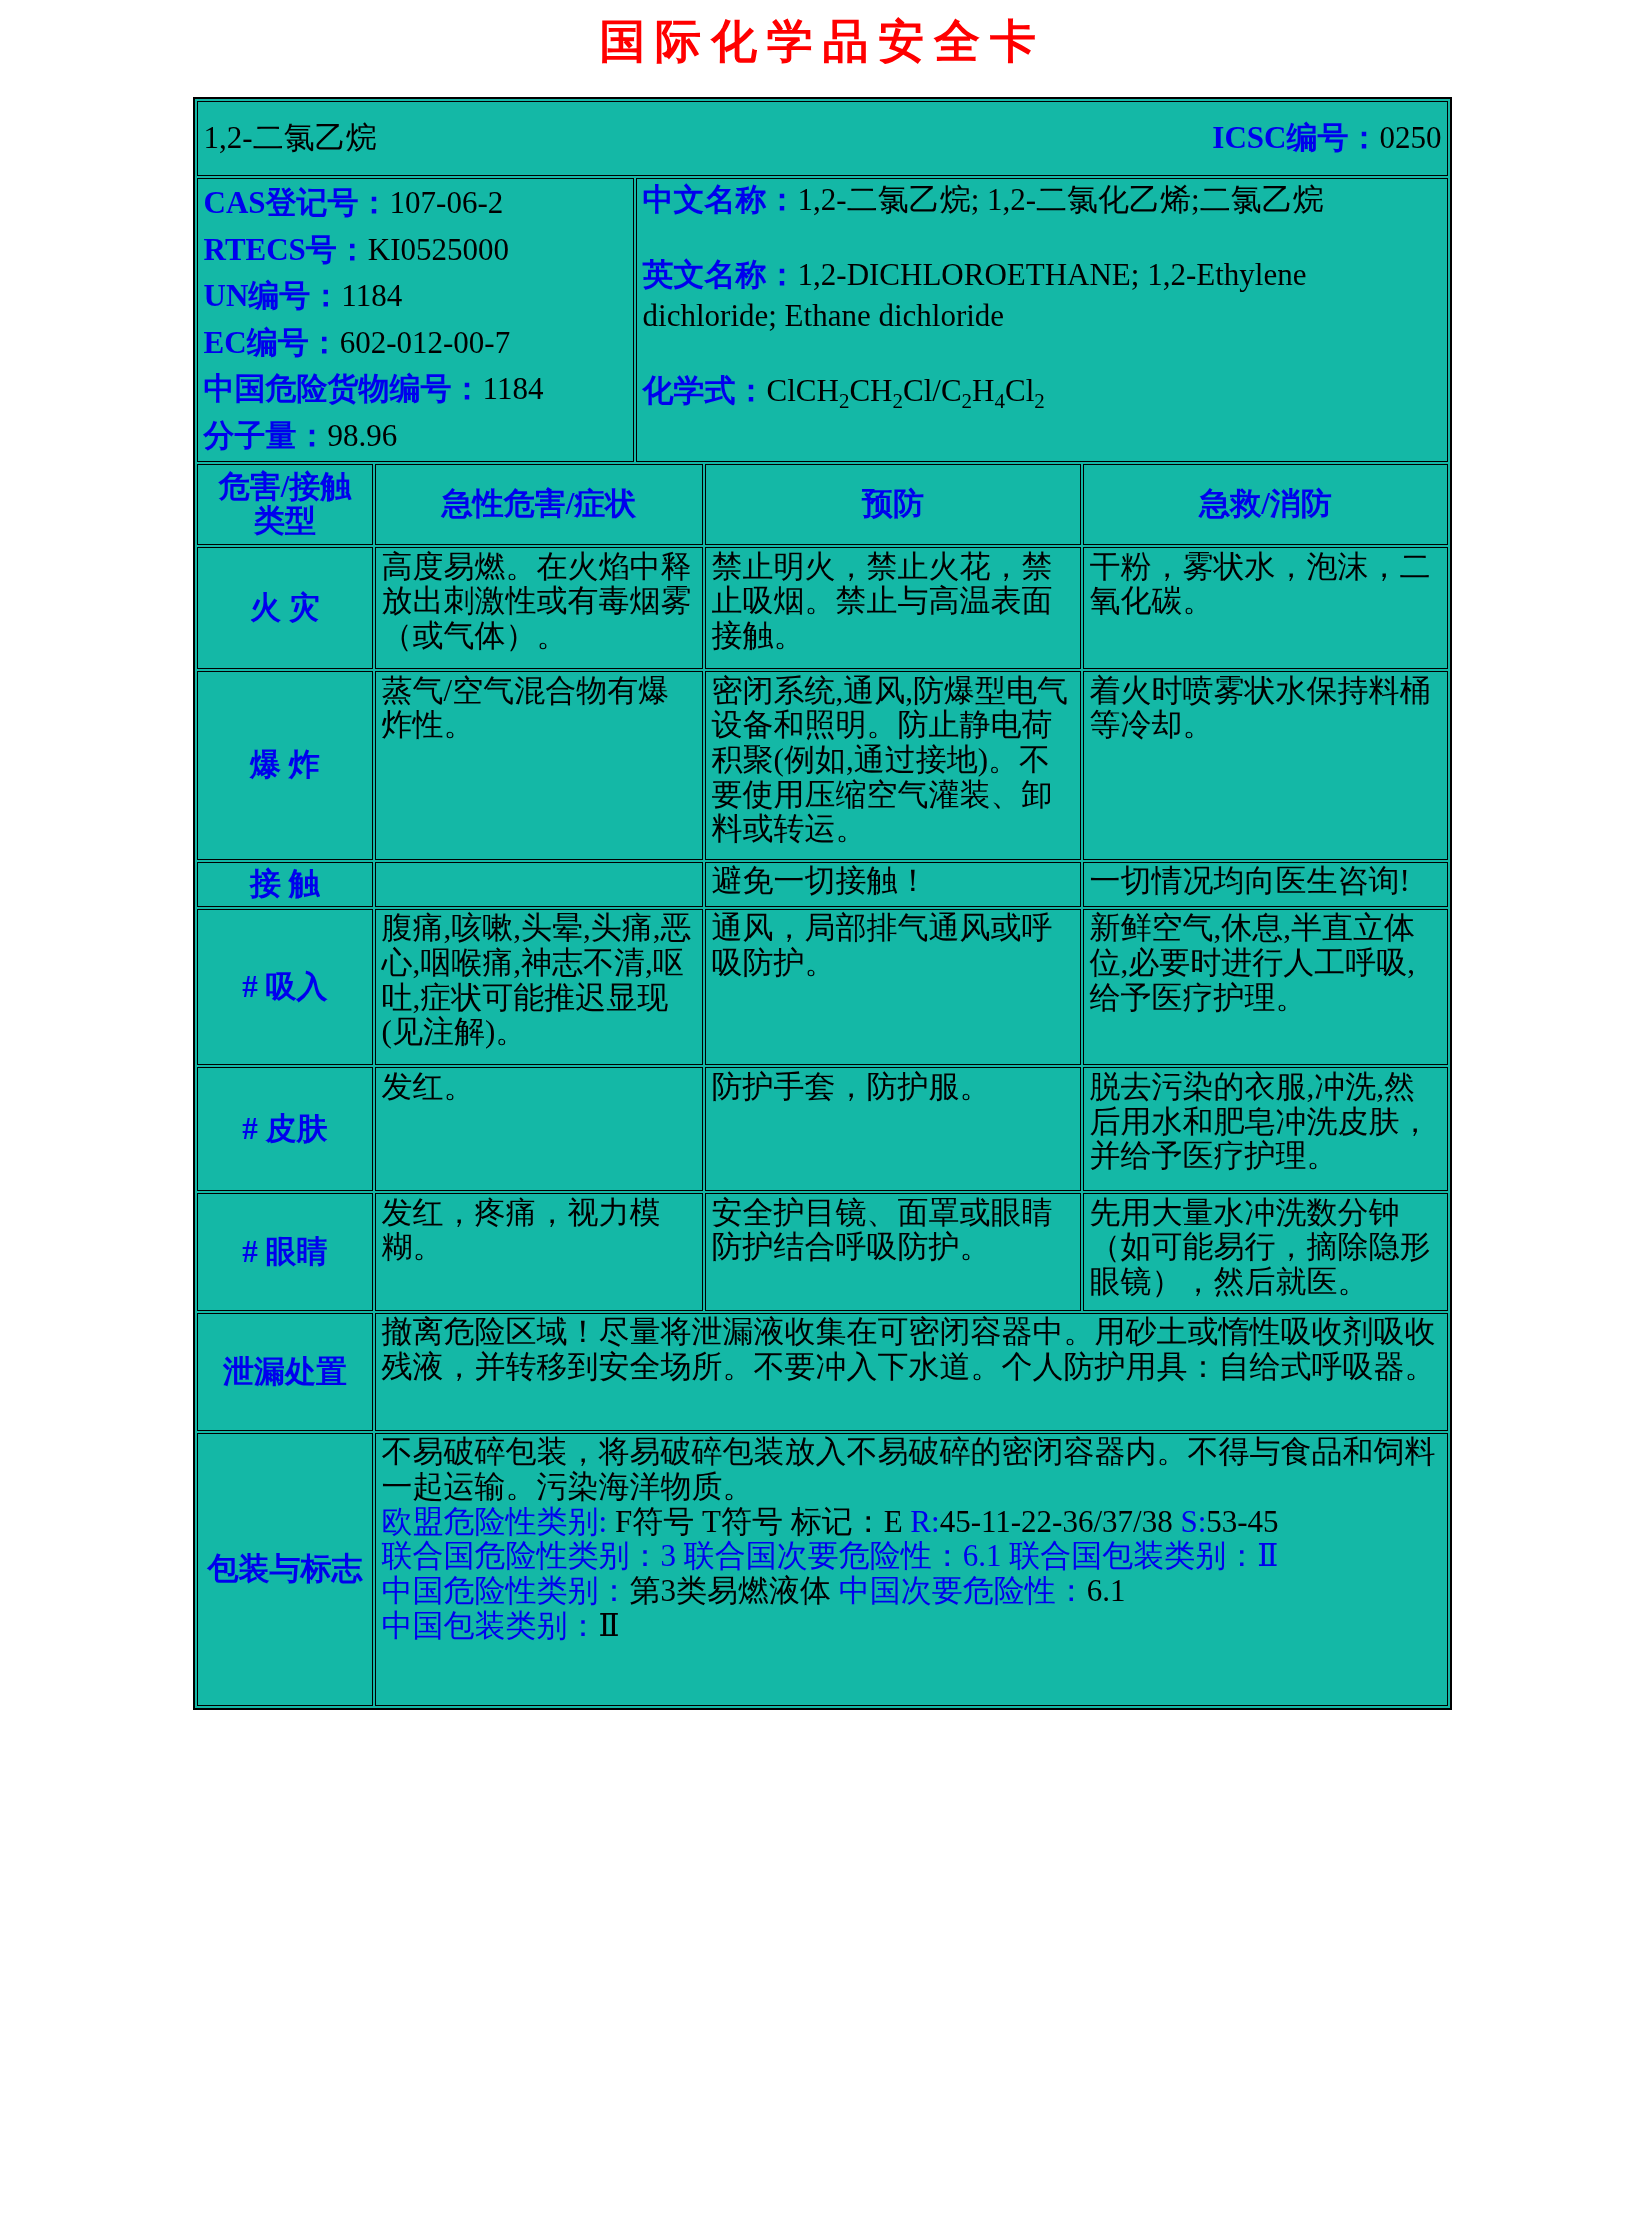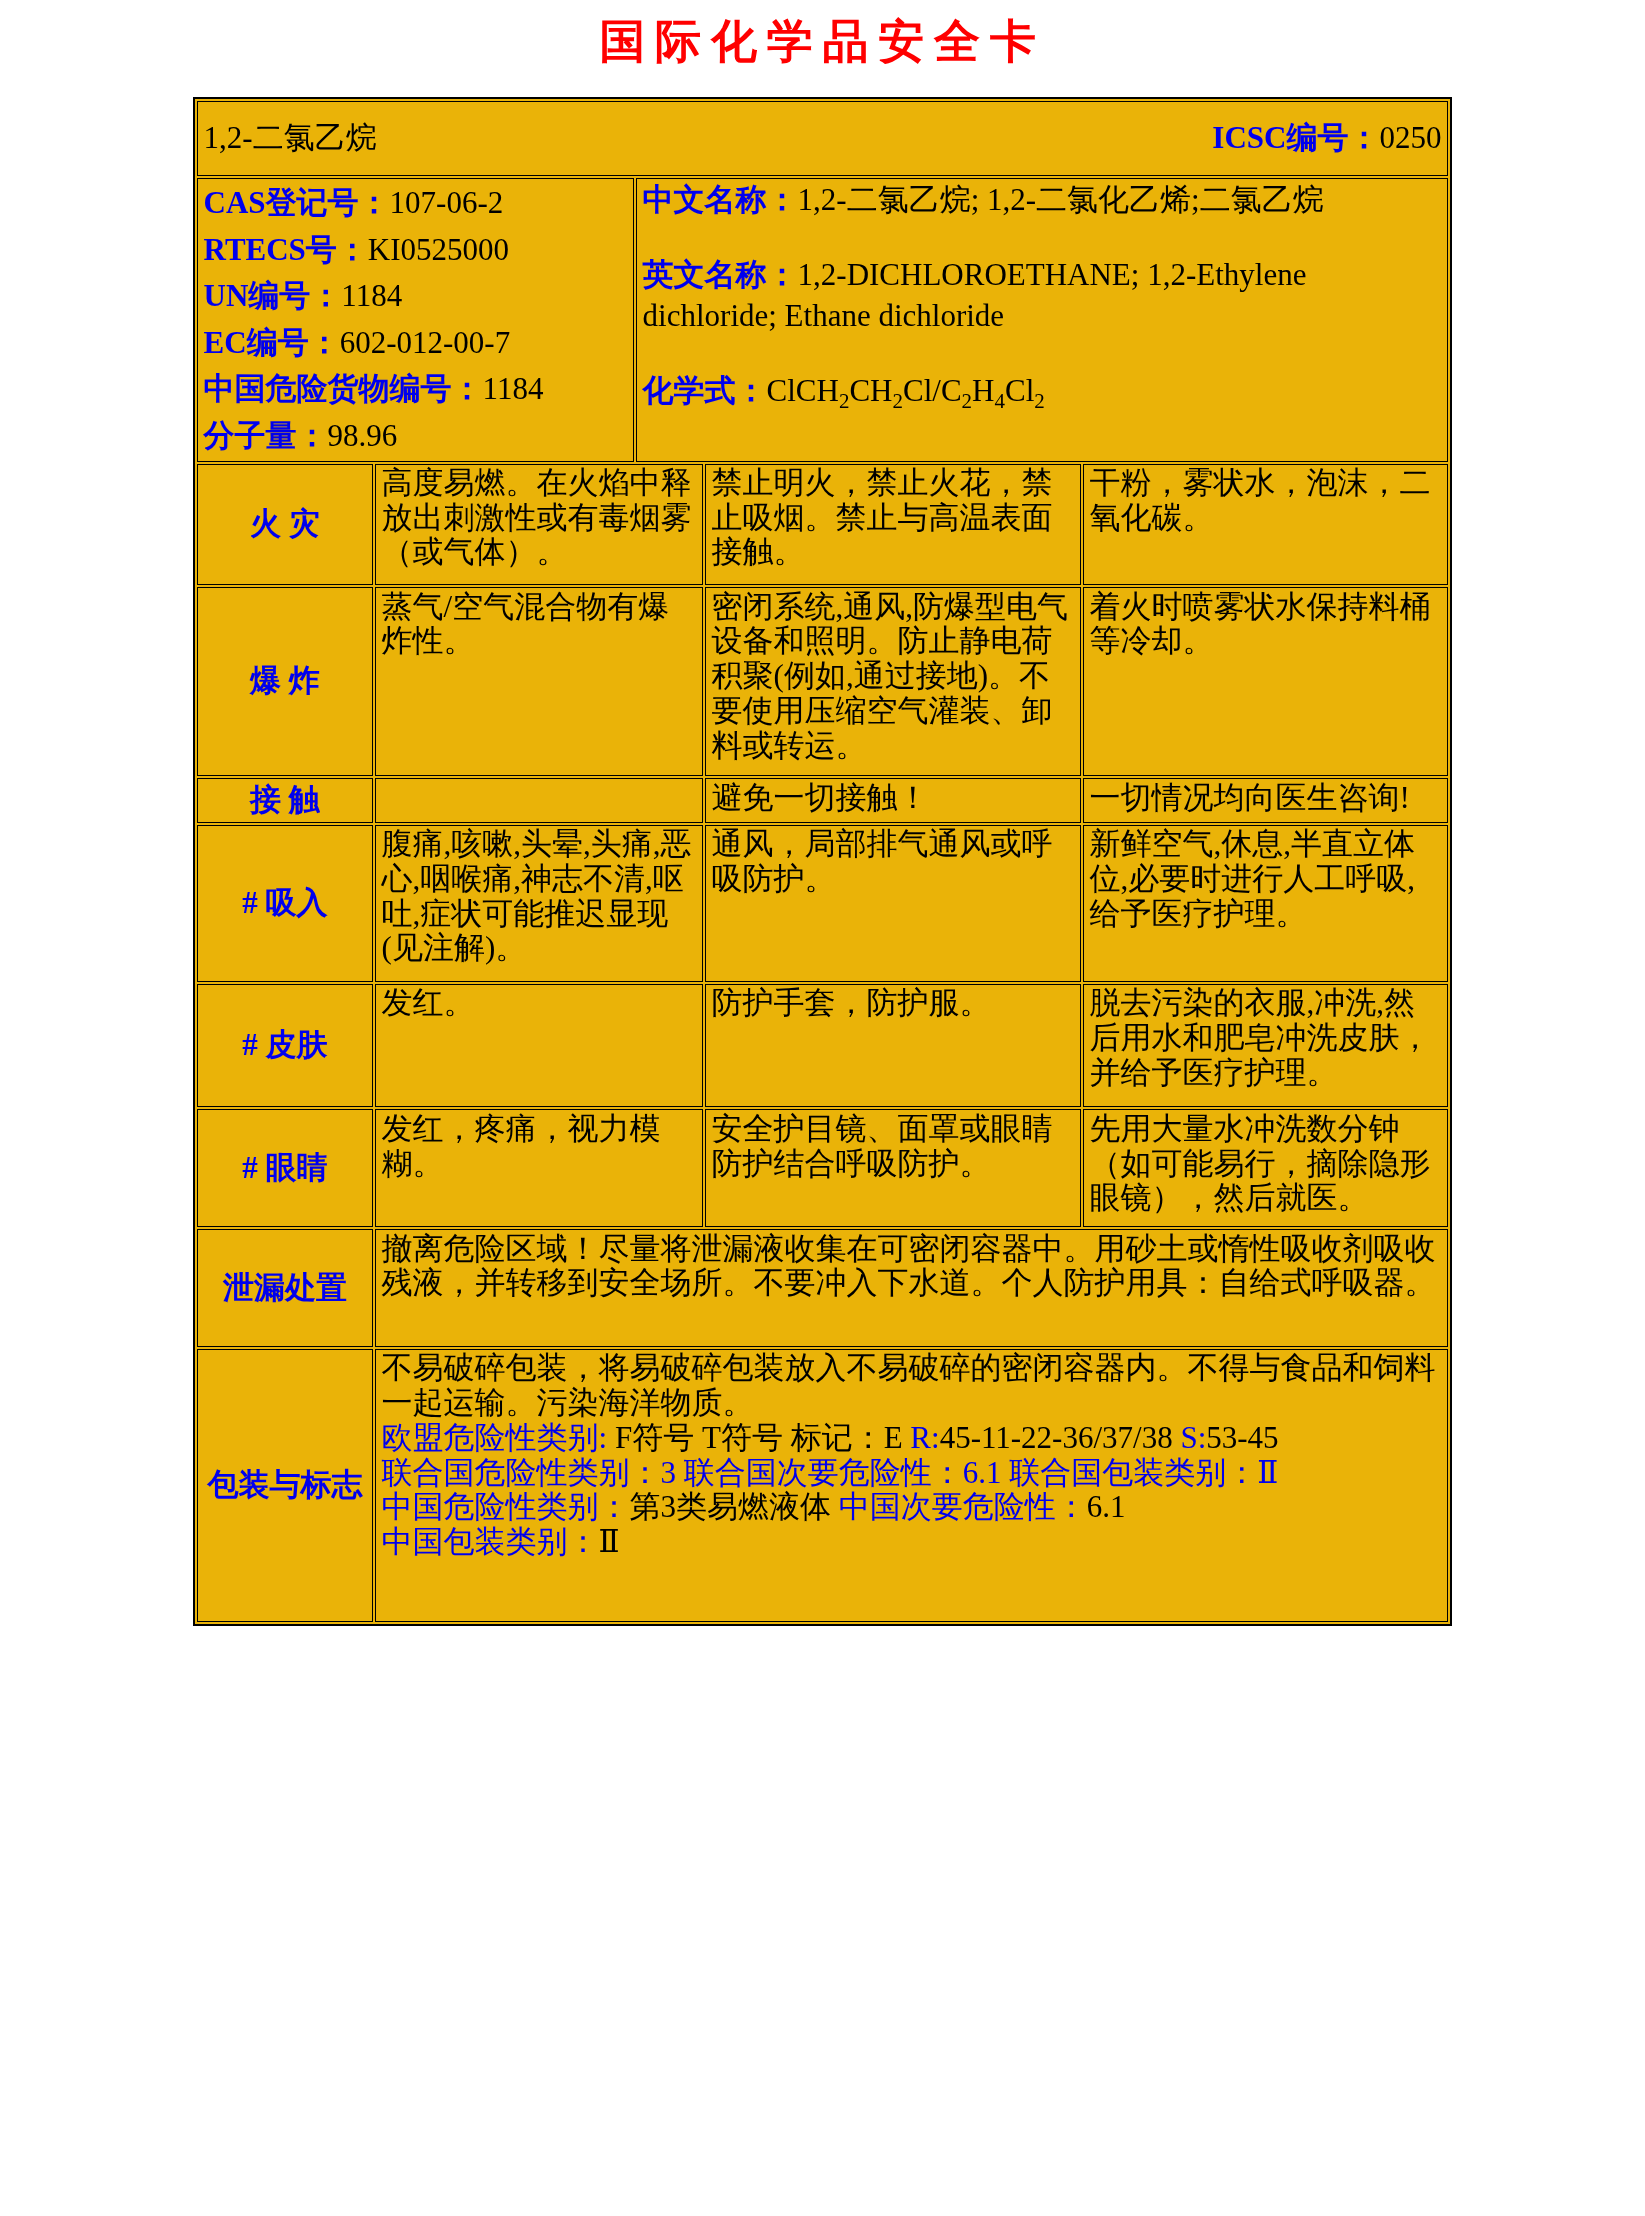--- a/index.html
+++ b/index.html
@@ -17,21 +17,21 @@
     padding-top:11px;
     margin:0 0 24px 0;
   }
   table.card{
     width:1252px;
     margin:12px auto;
     border:2.8px solid #000;
     border-collapse:separate;
     border-spacing:2.1px;
     table-layout:fixed;
-    background:#eab308;
+    background:#14b8a6;
   }
   td{
     border:1.4px solid #000;
     padding:1.4px 5.6px;
     font-size:31px;
     line-height:1.12;
     vertical-align:top;
     overflow:hidden;
   }
   .lbl{color:#0000ee;font-weight:bold;}
@@ -129,20 +129,26 @@
       </div>
       <div class="name-para">
         <span class="lbl">英文名称：</span><span class="val">1,2-DICHLOROETHANE; 1,2-Ethylene dichloride; Ethane dichloride</span>
       </div>
       <div class="name-para">
         <span class="lbl">化学式：</span><span class="val">ClCH<sub>2</sub>CH<sub>2</sub>Cl/C<sub>2</sub>H<sub>4</sub>Cl<sub>2</sub></span>
       </div>
     </td>
   </tr>
 
+  <tr class="r-head">
+    <td class="colhead">危害/接触类型</td>
+    <td class="colhead" colspan="2">急性危害/症状</td>
+    <td class="colhead">预防</td>
+    <td class="colhead">急救/消防</td>
+  </tr>
 
   <tr class="r-fire">
     <td class="rowlabel">火 灾</td>
     <td colspan="2">高度易燃。在火焰中释放出刺激性或有毒烟雾（或气体）。</td>
     <td>禁止明火，禁止火花，禁止吸烟。禁止与高温表面接触。</td>
     <td>干粉，雾状水，泡沫，二氧化碳。</td>
   </tr>
 
   <tr class="r-expl">
     <td class="rowlabel">爆 炸</td>

